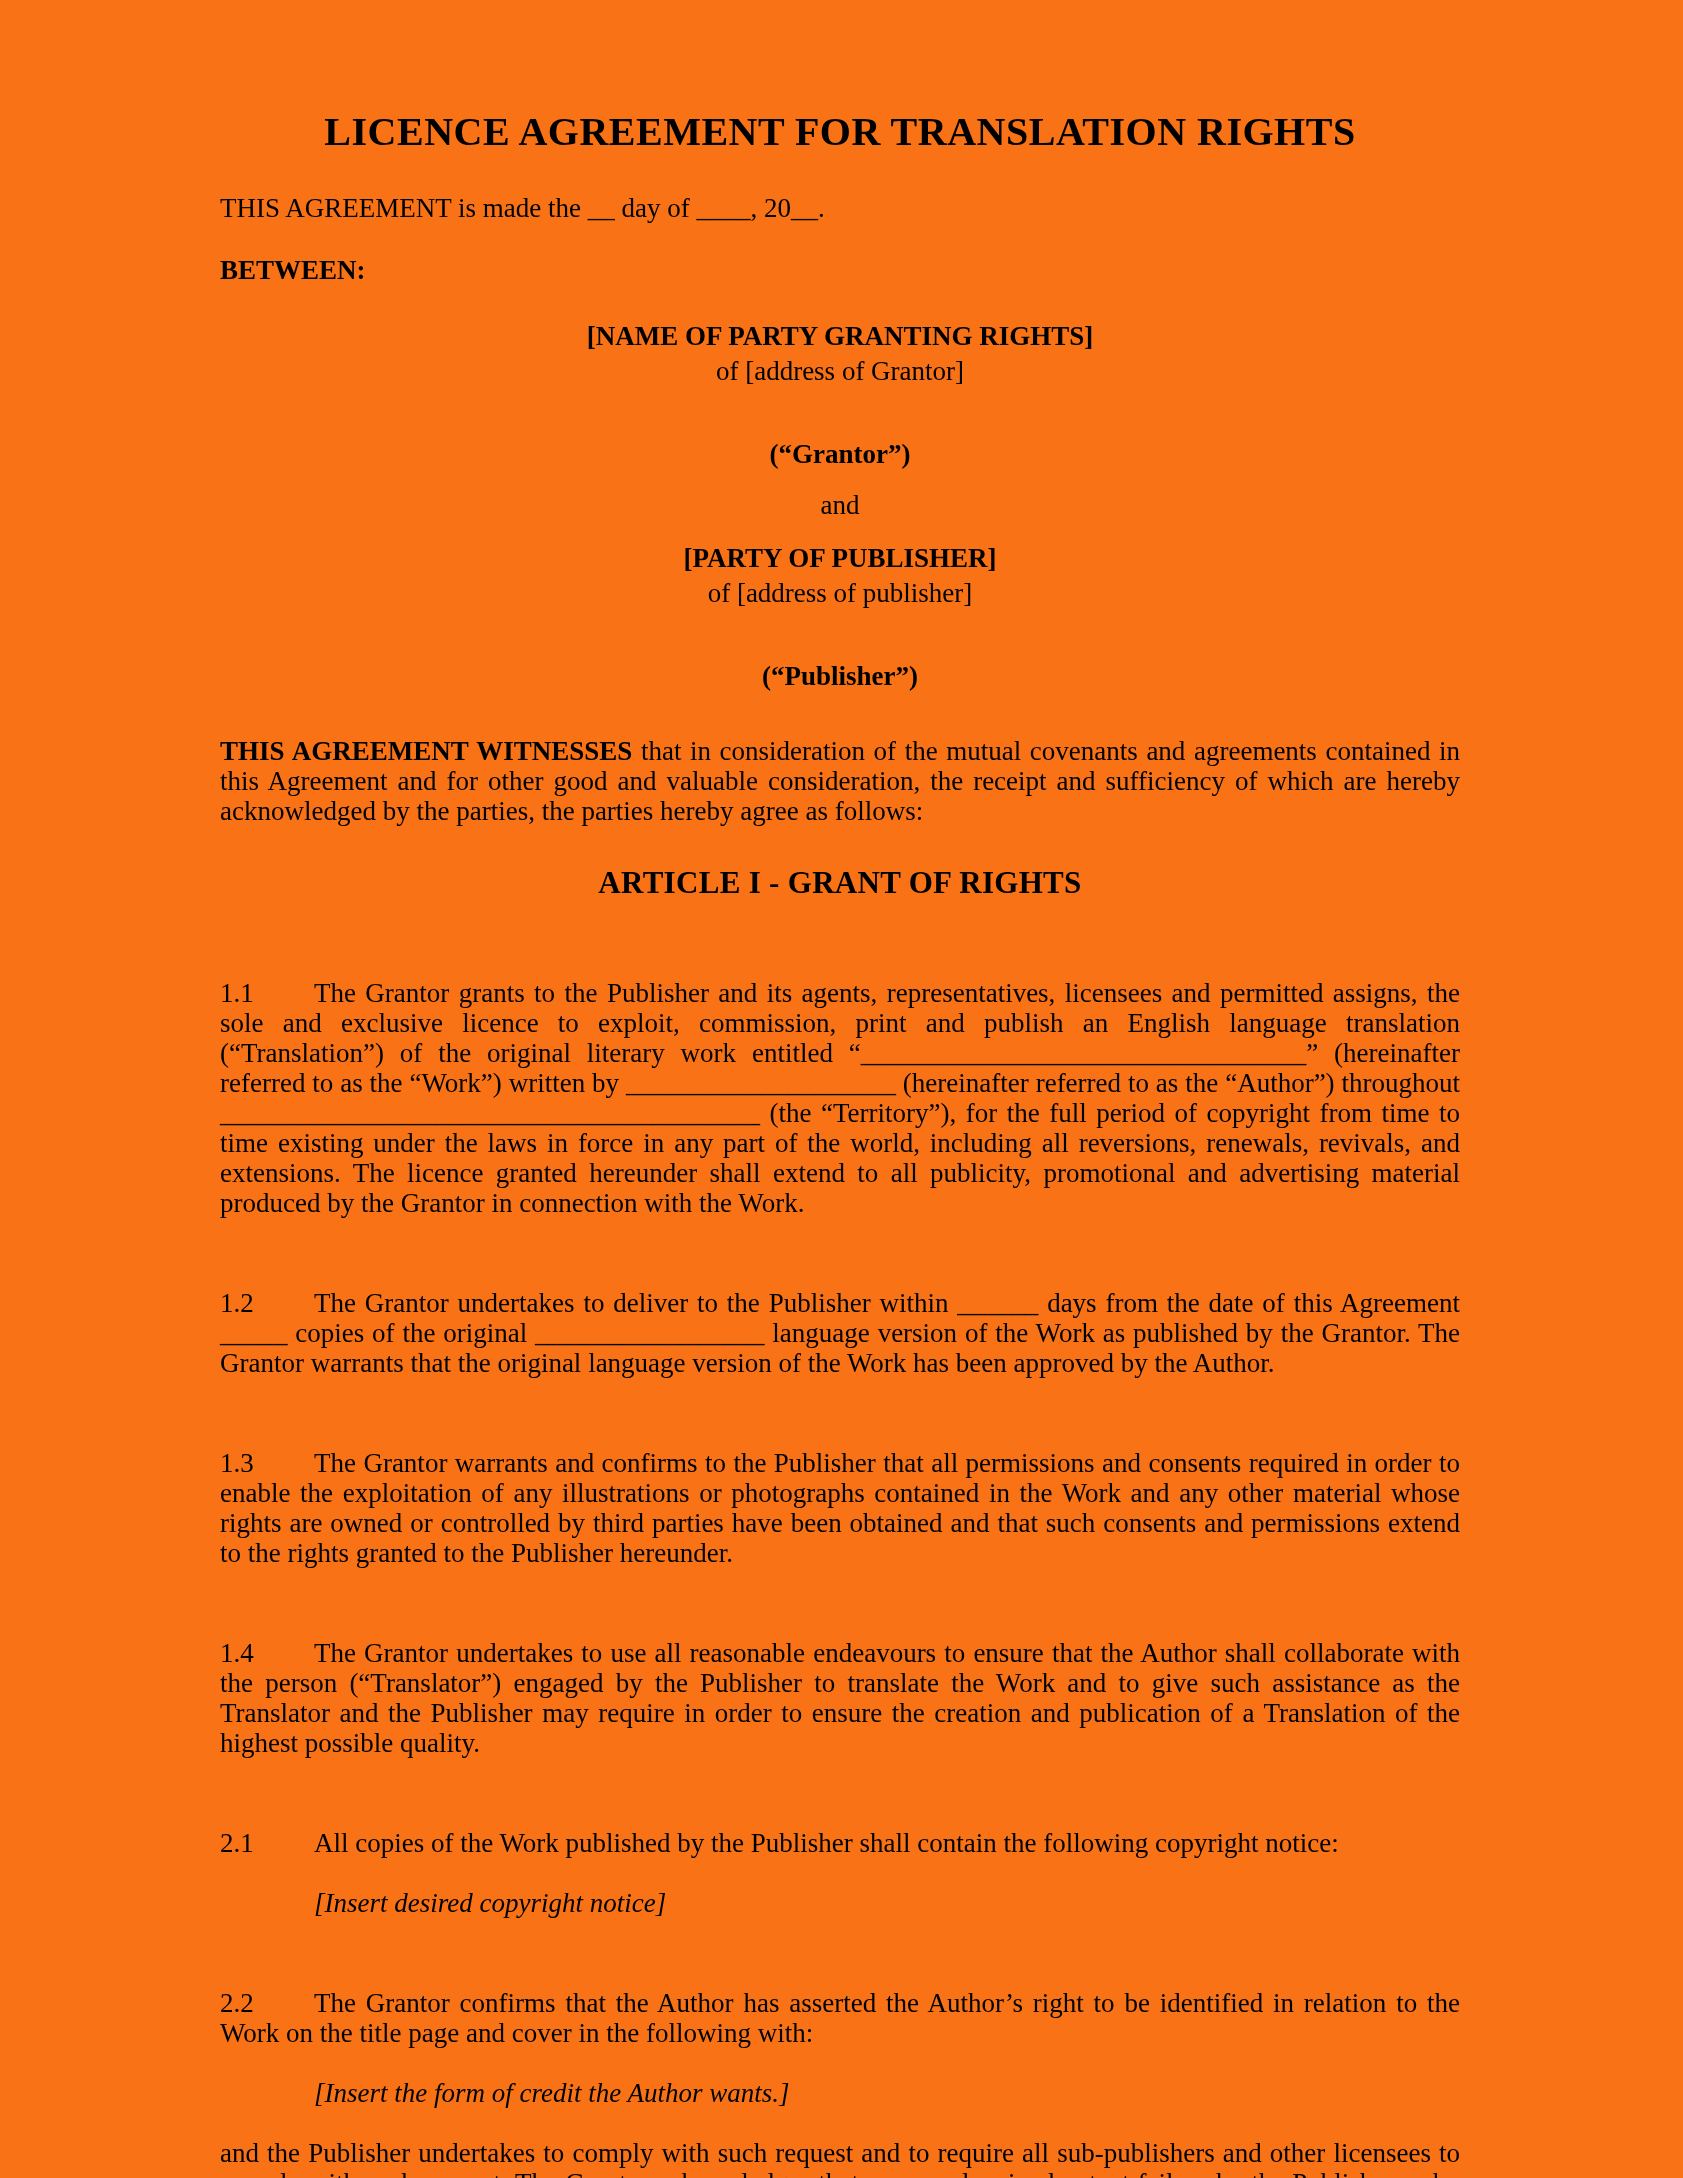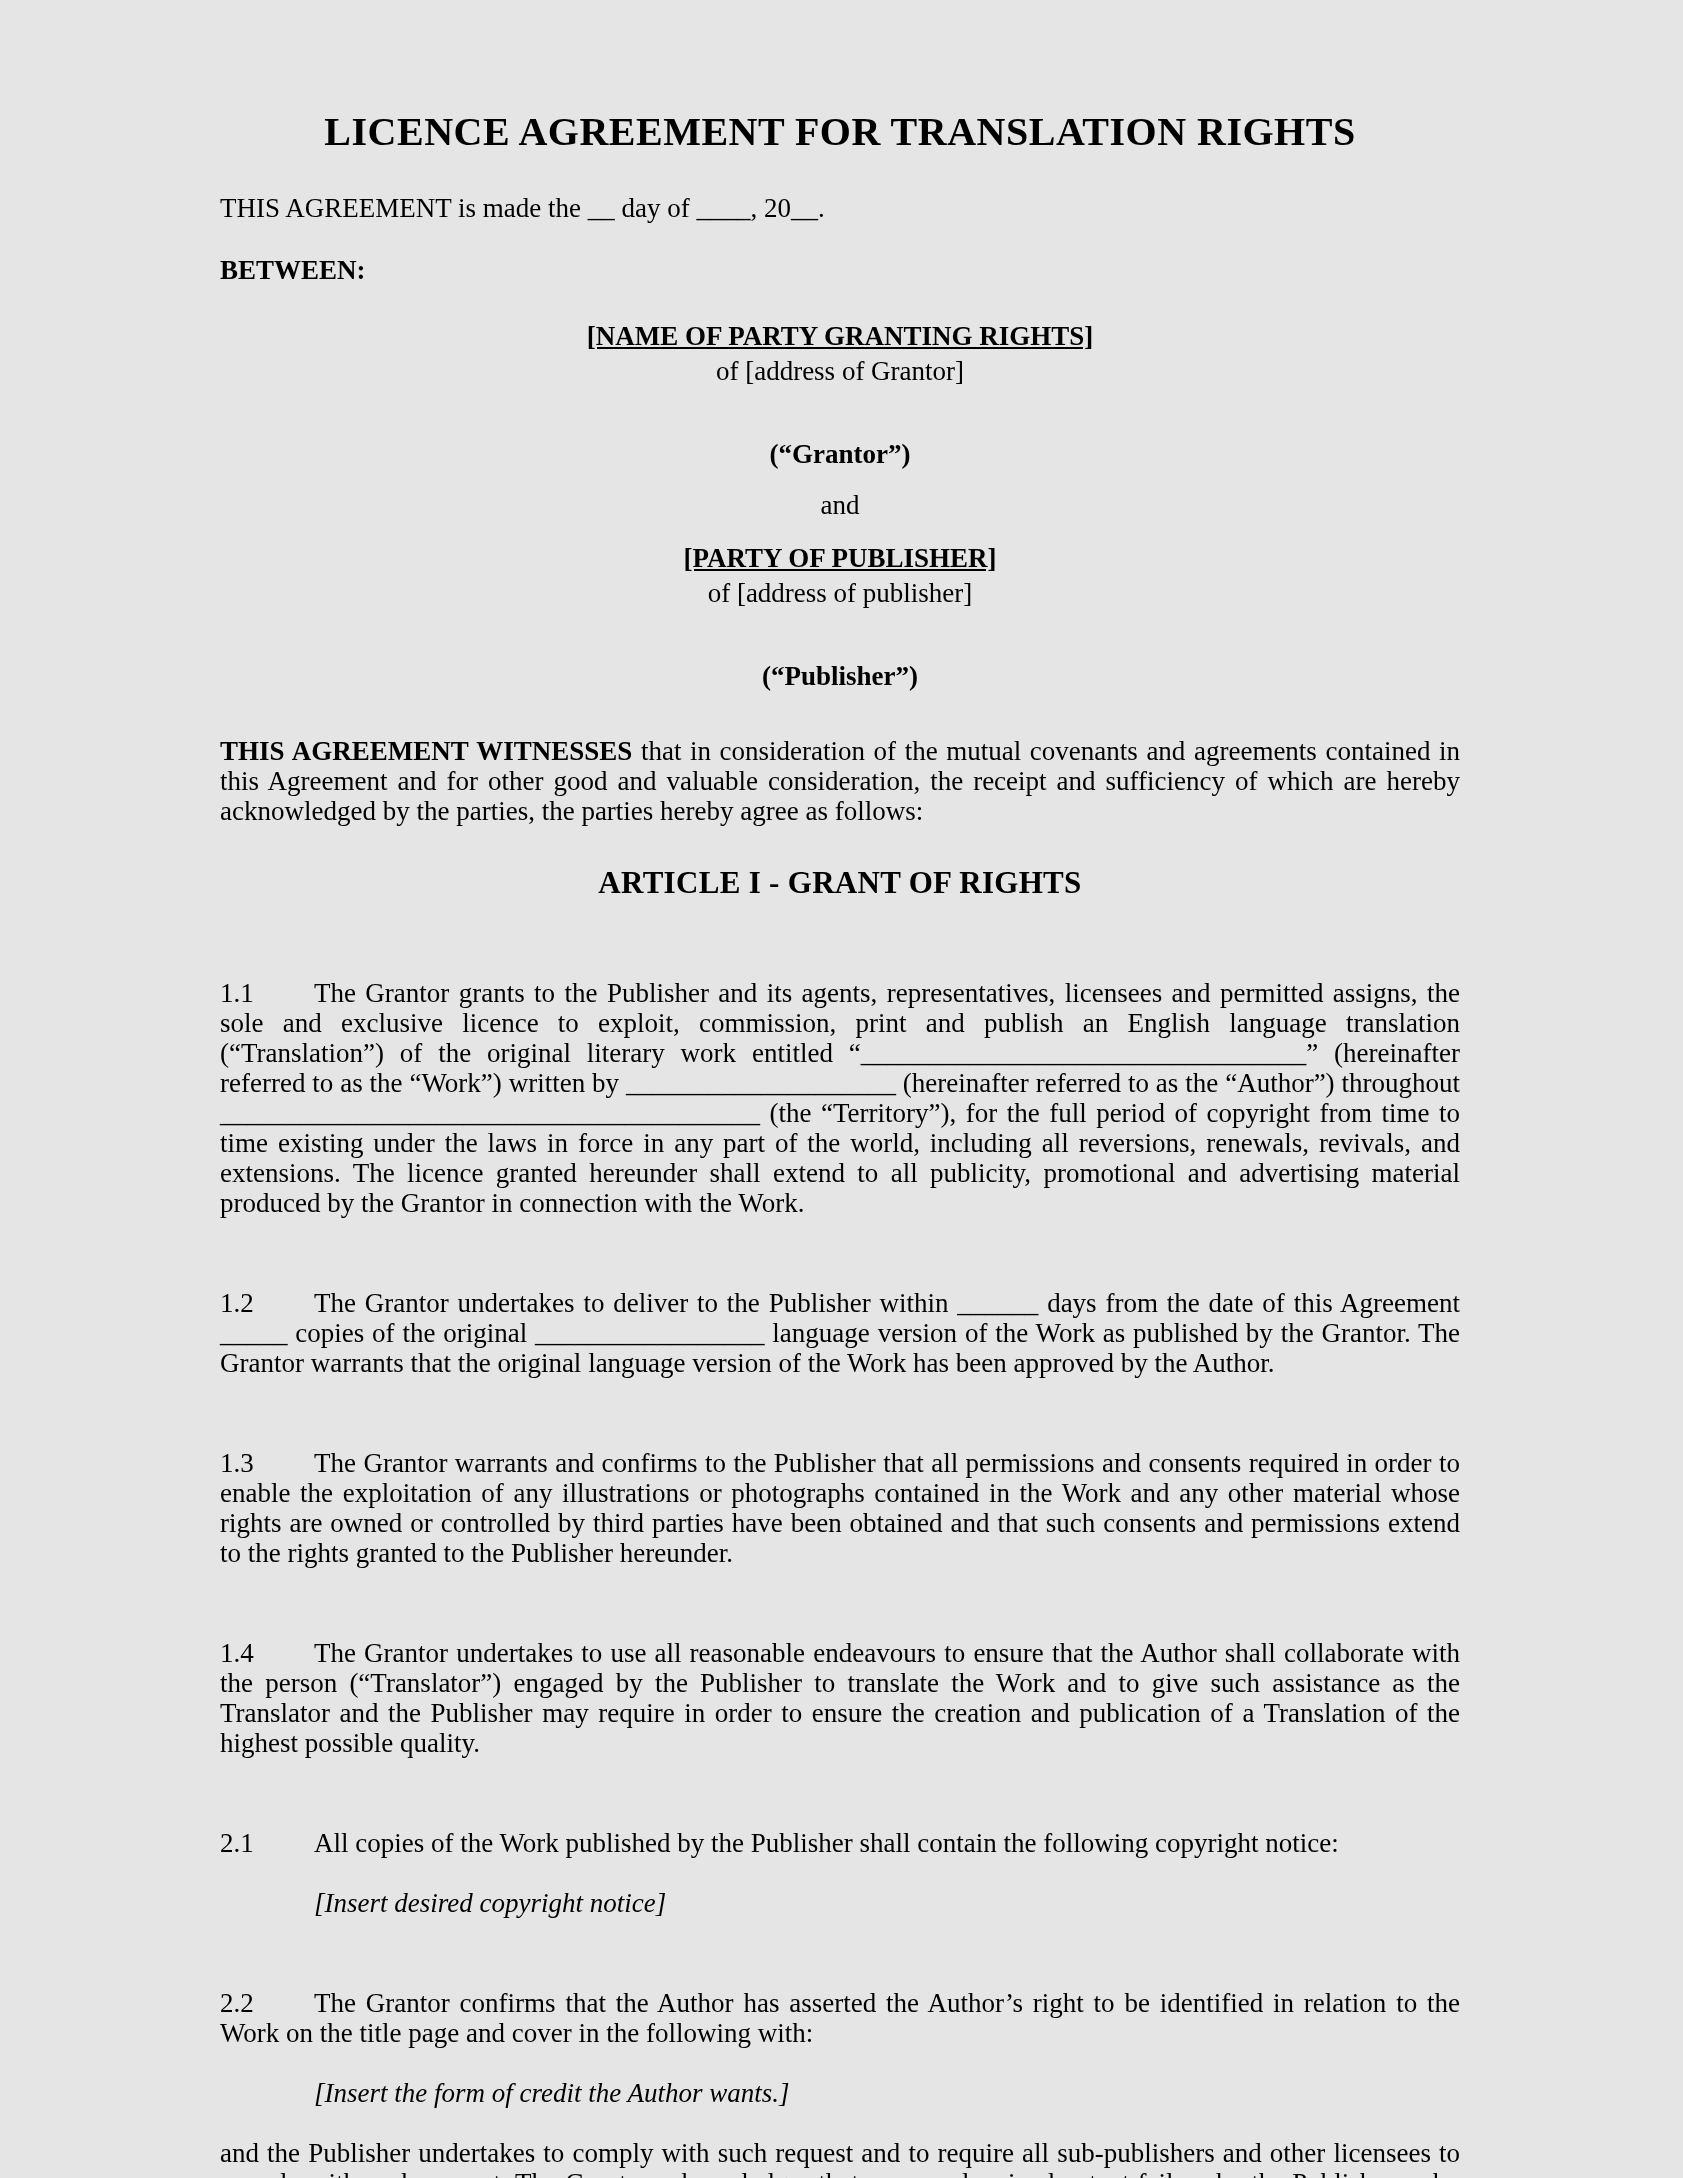--- a/index.html
+++ b/index.html
@@ -12,21 +12,21 @@
     height: 2178px;
     overflow: hidden;
     font-family: "Liberation Serif", "DejaVu Serif", serif;
     color: #000000;
   }
   .page {
     box-sizing: border-box;
     width: 1683px;
     height: 2178px;
     padding: 117px 223px 30px 220px;
-    background: #e5e5e5;
+    background: #f97316;
   }
   .doc-title {
     font-size: 40px;
     font-weight: bold;
     text-align: center;
     margin: 0;
     letter-spacing: 0.5px;
   }
   .body-text {
     font-size: 27px;
@@ -37,21 +37,21 @@
   }
   .between-label {
     font-weight: bold;
     margin: 32px 0 0 0;
   }
   .party-block {
     text-align: center;
     margin-top: 34px;
     line-height: 35px;
   }
-  .party-name { font-weight: bold; text-decoration: underline; }
+  .party-name { font-weight: bold; }
   .party-alias { font-weight: bold; margin-top: 48px; }
   .party-and { margin: 16px 0 18px 0; }
   .witnesses {
     margin: 42px 0 0 0;
     text-align: justify;
   }
   .witnesses .lead { font-weight: bold; }
   .article-heading {
     font-size: 31px;
     font-weight: bold;

